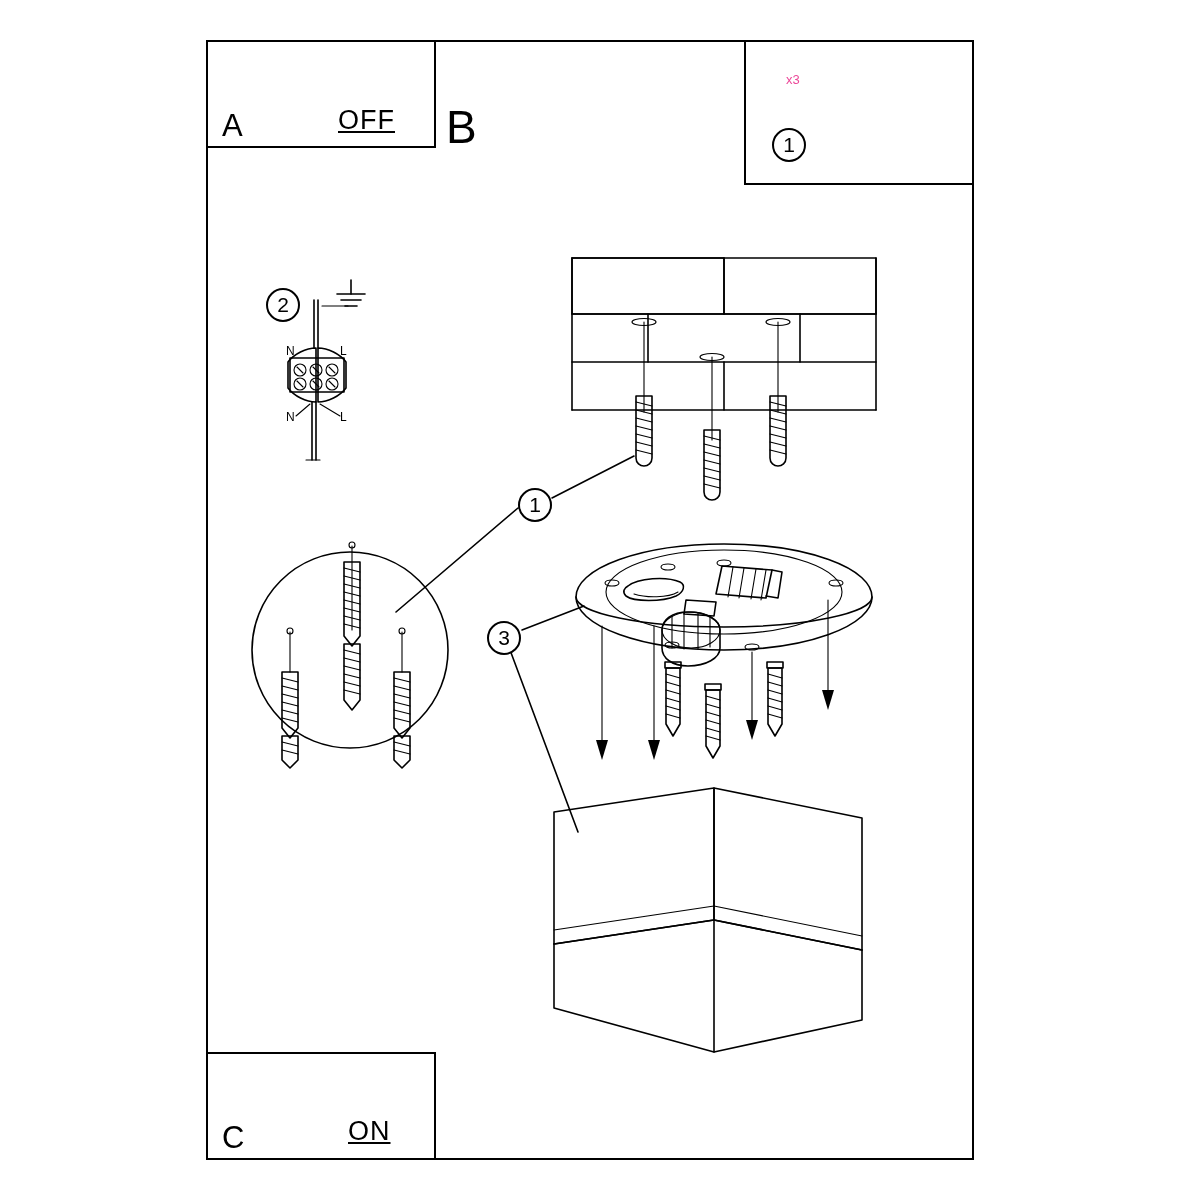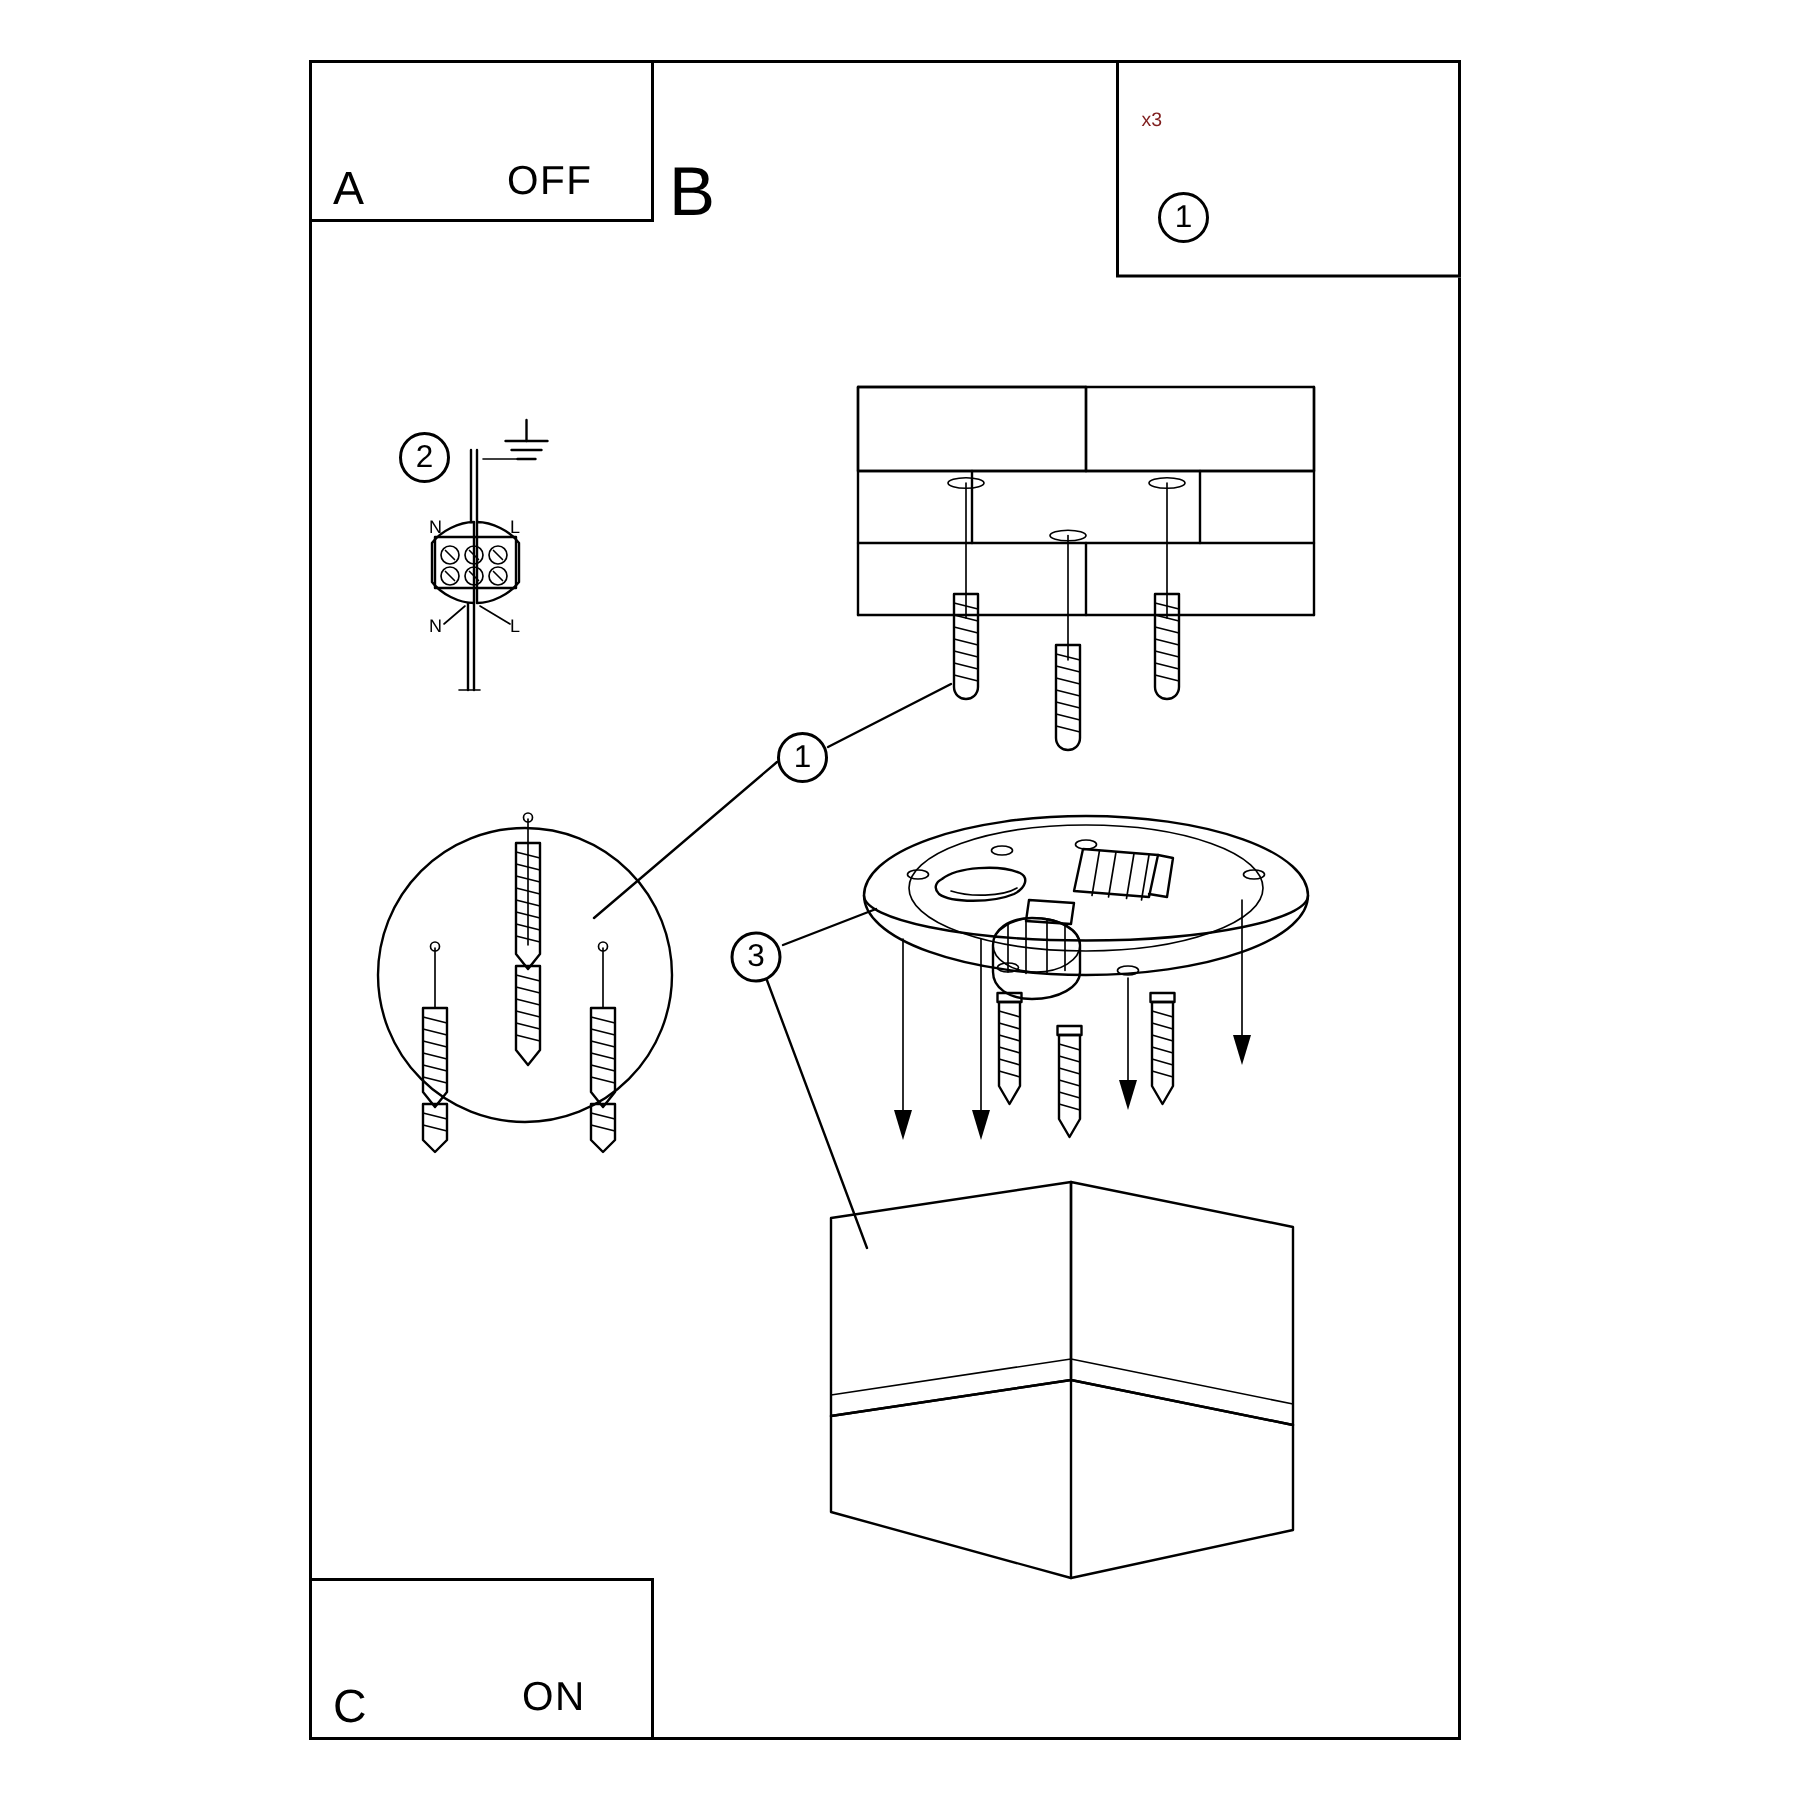--- a/index.html
+++ b/index.html
@@ -45,20 +45,21 @@
   }
   .letter-a { left: 222px; top: 108px; font-size: 31px; }
   .letter-c { left: 222px; top: 1120px; font-size: 31px; }
   .letter-b { left: 446px; top: 100px; font-size: 46px; }
 
   .onoff {
     position: absolute;
     font-size: 27px;
     letter-spacing: 1px;
     color: #000;
+    text-decoration: underline;
   }
   .off-label { left: 338px; top: 105px; }
   .on-label { left: 348px; top: 1116px; }
 
   .circnum {
     position: absolute;
     width: 34px;
     height: 34px;
     border: 2px solid #000;
     border-radius: 50%;
@@ -70,24 +71,24 @@
     color: #000;
     background: #fff;
   }
   .num-drill { left: 772px; top: 128px; }
   .num-1 { left: 518px; top: 488px; }
   .num-2 { left: 266px; top: 288px; }
   .num-3 { left: 487px; top: 621px; }
 
   .x3-label {
     position: absolute;
-    left: 761px;
+    left: 786px;
     top: 72px;
     font-size: 13px;
-    color: #7f1d1d;
+    color: #ec4899;
   }
 
   .nl-label {
     position: absolute;
     font-size: 12px;
     color: #000;
   }
 
   .footer {
     position: absolute;

